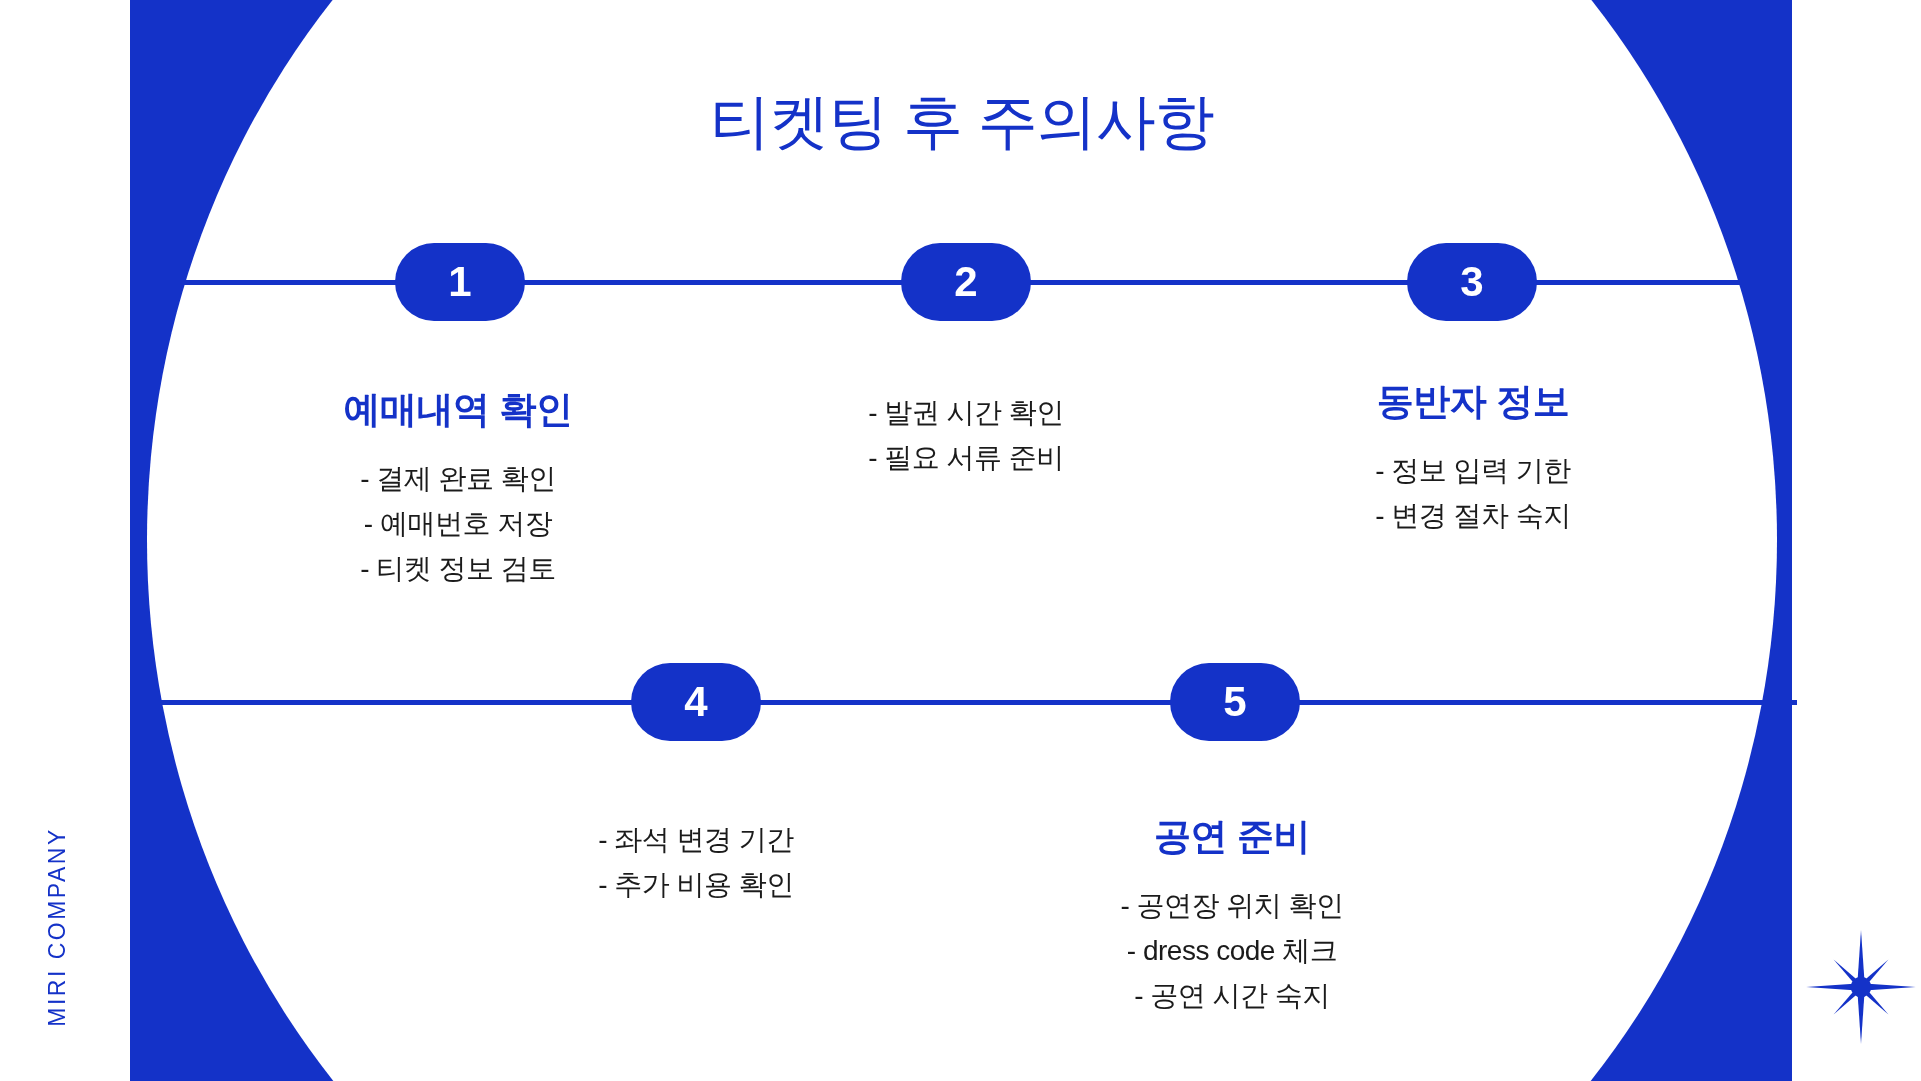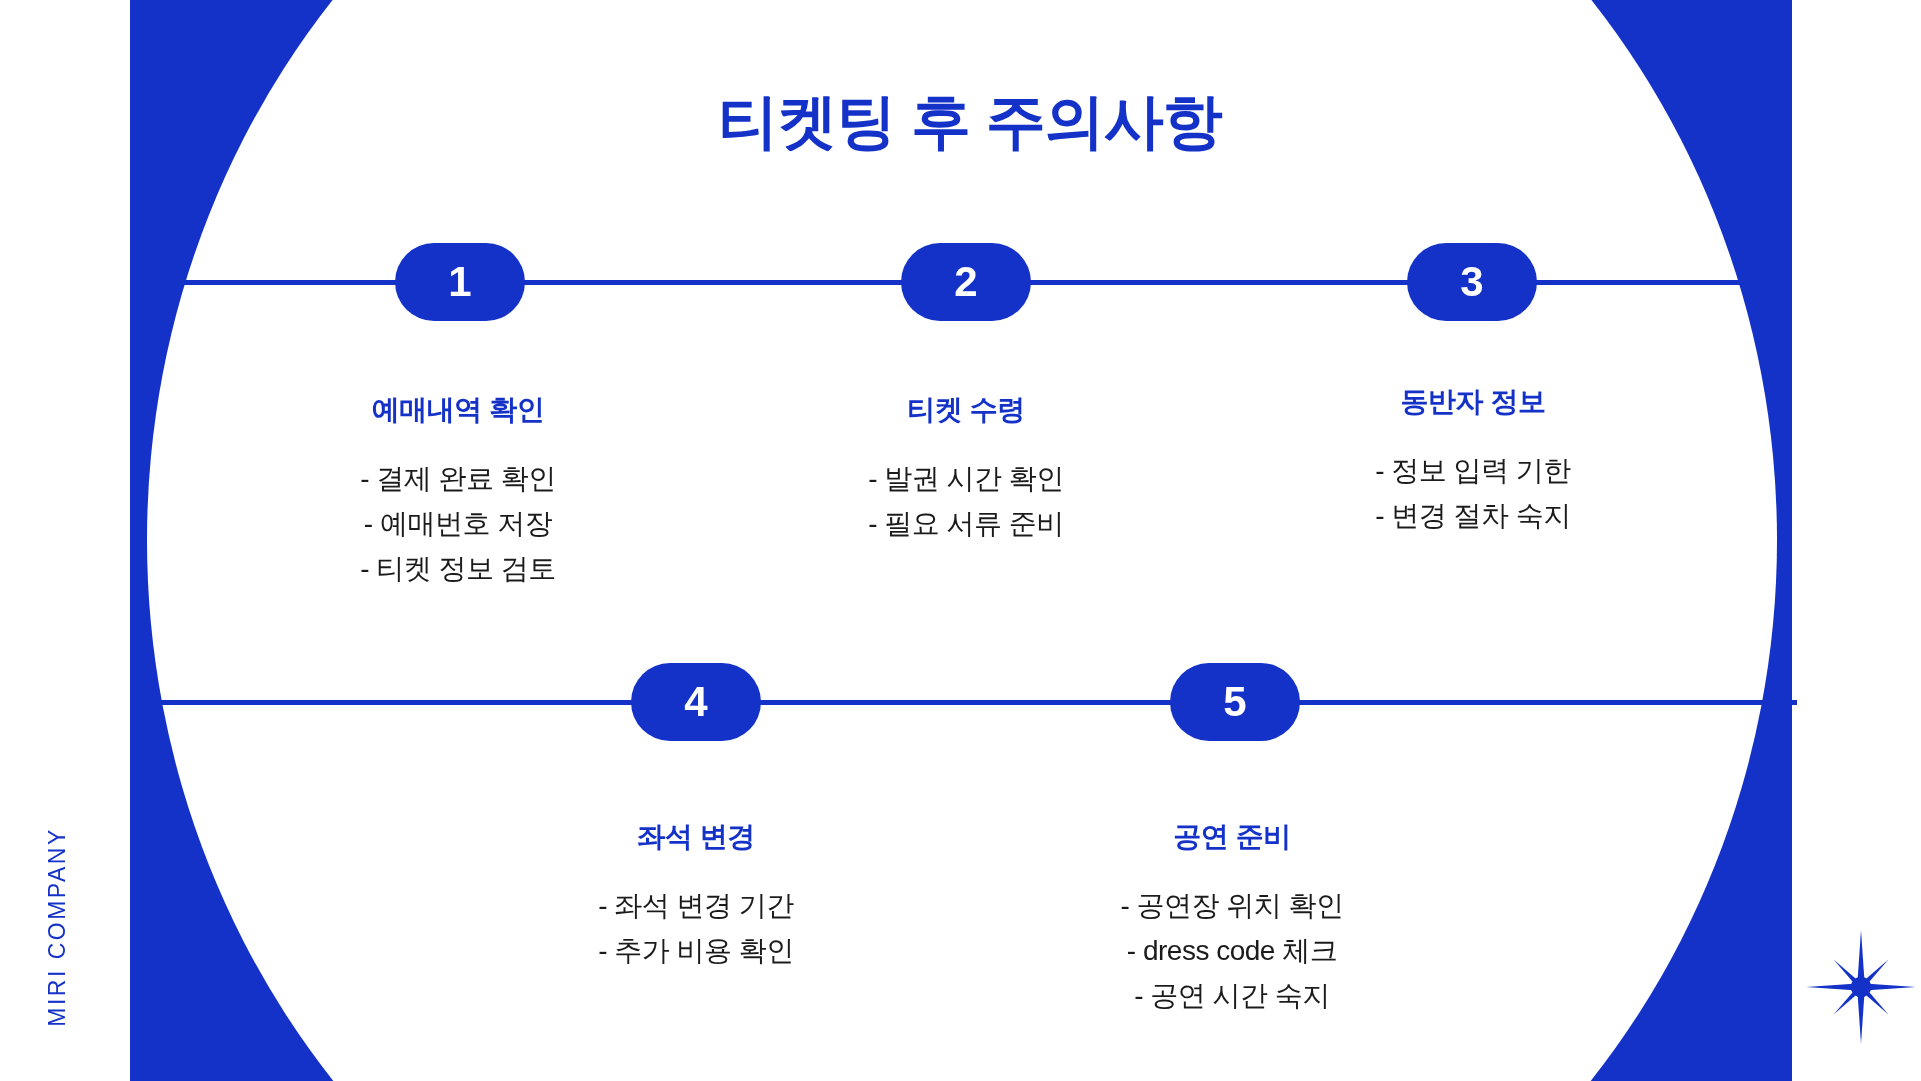--- a/index.html
+++ b/index.html
@@ -22,23 +22,22 @@
     position:absolute; left:130px; top:0; width:1662px; height:1081px;
     background:#1432C8; overflow:hidden;
   }
   .white-ellipse {
     position:absolute; left:17px; top:-310px; width:1630px; height:1700px;
     background:#ffffff; border-radius:50%;
   }
 
   .page-title {
     position:absolute; left:962px; top:82px; transform:translateX(-50%);
-    font-size:60px; font-weight:700; color:#1432C8; white-space:nowrap;
+    font-size:60px; font-weight:400; color:#1432C8; white-space:nowrap;
     letter-spacing:-1px;
-    margin-left:8px;
   }
 
   .tline {
     position:absolute; height:5px; background:#1432C8; z-index:2;
   }
   .tline.row1 { left:130px; width:1662px; top:280px; }
   .tline.row2 { left:130px; width:1667px; top:700px; }
 
   .pill {
     position:absolute; width:130px; height:78px; border-radius:40px;
@@ -50,21 +49,21 @@
   .pill.p2 { left:901px;  top:243px; }
   .pill.p3 { left:1407px; top:243px; }
   .pill.p4 { left:631px;  top:663px; }
   .pill.p5 { left:1170px; top:663px; }
 
   .step-col {
     position:absolute; width:400px; transform:translateX(-50%);
     text-align:center; z-index:3;
   }
   .step-col .step-heading {
-    font-size:28px; font-weight:800; color:#1432C8;
+    font-size:37px; font-weight:800; color:#1432C8;
     line-height:40px; margin-bottom:26px; letter-spacing:-0.5px;
   }
   .step-col .step-item {
     font-size:28px; color:#1b1b1b; line-height:45px; letter-spacing:-0.5px;
   }
   .col1 { left:458px;  top:390px; }
   .col2 { left:966px;  top:390px; }
   .col3 { left:1473px; top:382px; }
   .col4 { left:696px;  top:817px; }
   .col5 { left:1232px; top:817px; }
@@ -106,33 +105,31 @@
   </div>
 
   <div class="step-col col1">
     <div class="step-heading">예매내역 확인</div>
     <div class="step-item">- 결제 완료 확인</div>
     <div class="step-item">- 예매번호 저장</div>
     <div class="step-item">- 티켓 정보 검토</div>
   </div>
 
   <div class="step-col col2">
-    <div class="step-heading">티켓 수령</div>
     <div class="step-item">- 발권 시간 확인</div>
     <div class="step-item">- 필요 서류 준비</div>
   </div>
 
   <div class="step-col col3">
     <div class="step-heading">동반자 정보</div>
     <div class="step-item">- 정보 입력 기한</div>
     <div class="step-item">- 변경 절차 숙지</div>
   </div>
 
   <div class="step-col col4">
-    <div class="step-heading">좌석 변경</div>
     <div class="step-item">- 좌석 변경 기간</div>
     <div class="step-item">- 추가 비용 확인</div>
   </div>
 
   <div class="step-col col5">
     <div class="step-heading">공연 준비</div>
     <div class="step-item">- 공연장 위치 확인</div>
     <div class="step-item">- dress code 체크</div>
     <div class="step-item">- 공연 시간 숙지</div>
   </div>

